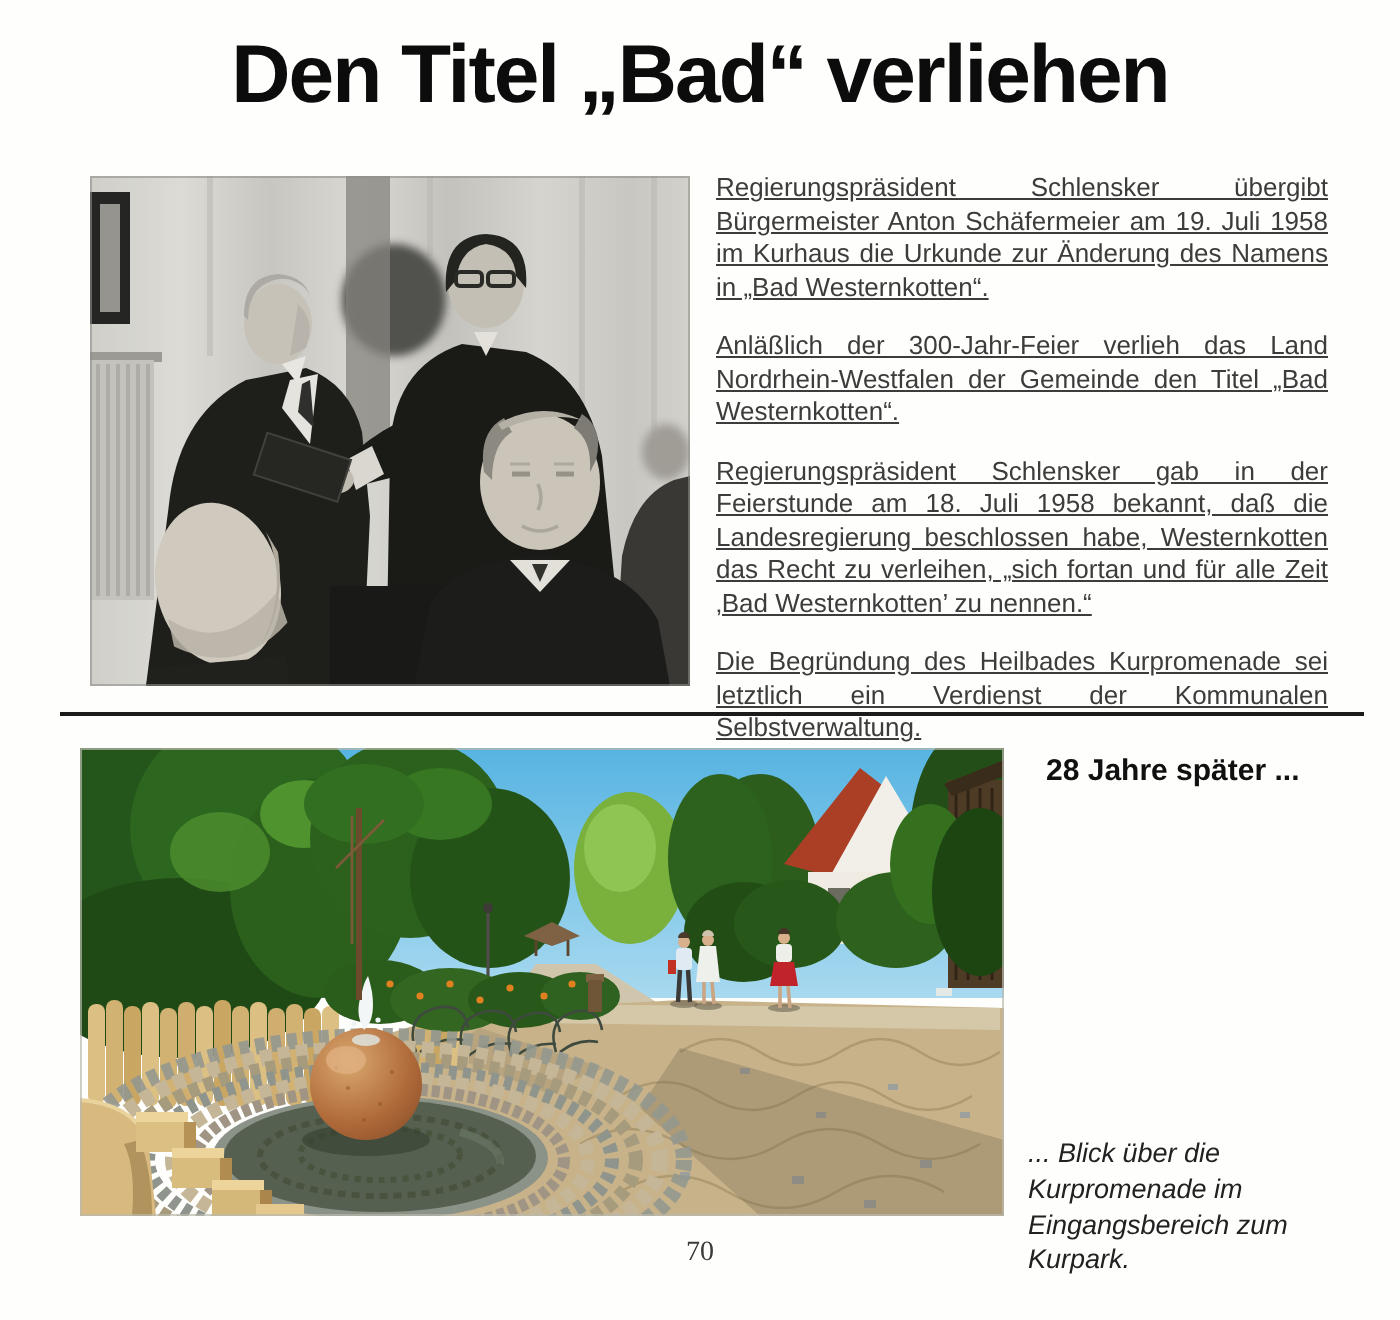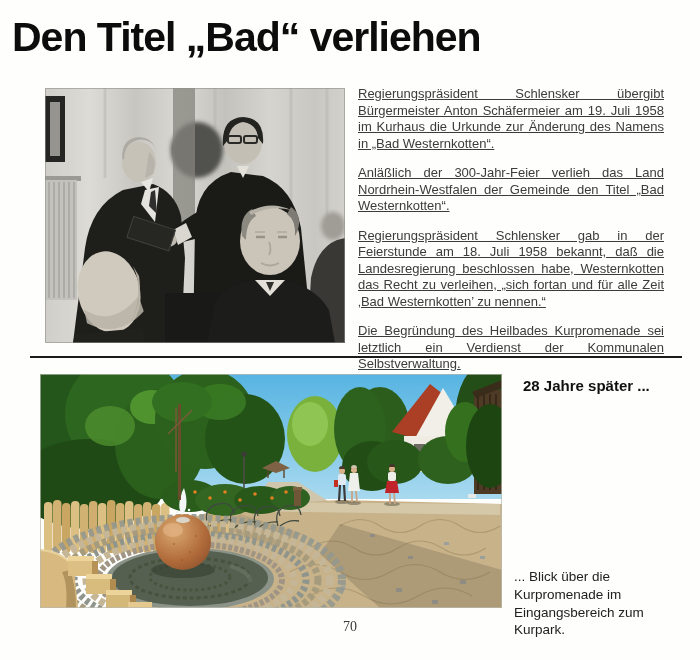--- a/index.html
+++ b/index.html
@@ -3,42 +3,42 @@
 <meta charset="utf-8">
 <style>
   html,body{margin:0;padding:0;background:#e8e8e4;}
   .page{
     position:relative;width:700px;height:660px;margin:0 auto;
     background:#fefefc;overflow:hidden;
     font-family:"Liberation Sans",sans-serif;
   }
   .title{
     position:absolute;top:15px;left:12px;width:676px;margin:0;
-    font-size:41px;font-weight:700;letter-spacing:-1px;
+    text-align:center;font-size:41px;font-weight:700;letter-spacing:-1px;
     color:#0c0c0c;line-height:1.1;
   }
   .bw-photo{position:absolute;left:45px;top:88px;width:300px;height:255px;}
   .bw-photo svg,.color-photo svg{display:block;width:100%;height:100%;}
   .text-col{
     position:absolute;left:358px;top:86px;width:306px;
     color:#3c3c3c;font-size:13px;line-height:16.5px;text-align:justify;
   }
   .text-col p{margin:0 0 13px 0;text-decoration:underline;}
   .divider{
     position:absolute;left:30px;top:356px;width:652px;height:0;
     border-top:2px solid #1b1b1b;
   }
   .color-photo{position:absolute;left:40px;top:374px;width:462px;height:234px;}
   .photo-heading{
     position:absolute;left:523px;top:377px;width:170px;
     font-size:15px;font-weight:700;color:#101010;
   }
   .photo-caption{
     position:absolute;left:514px;top:568px;width:176px;
-    font-size:13.5px;color:#212121;line-height:1.32;
+    font-size:13.5px;font-style:italic;color:#212121;line-height:1.32;
   }
   .page-number{
     position:absolute;top:619px;left:0;width:100%;text-align:center;
     font-family:"Liberation Serif",serif;font-size:14px;color:#3a3a3a;
   }
 </style>
 </head>
 <body>
 
 <div class="page">

